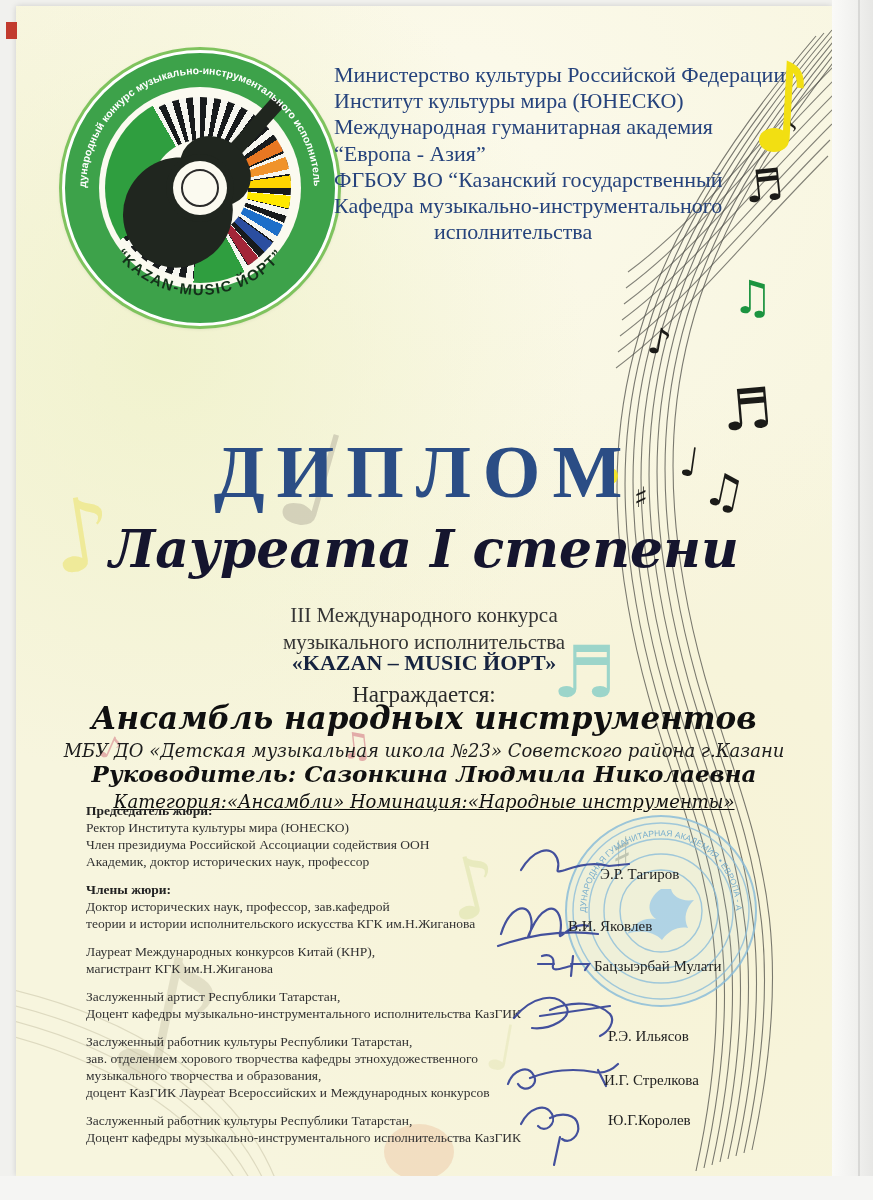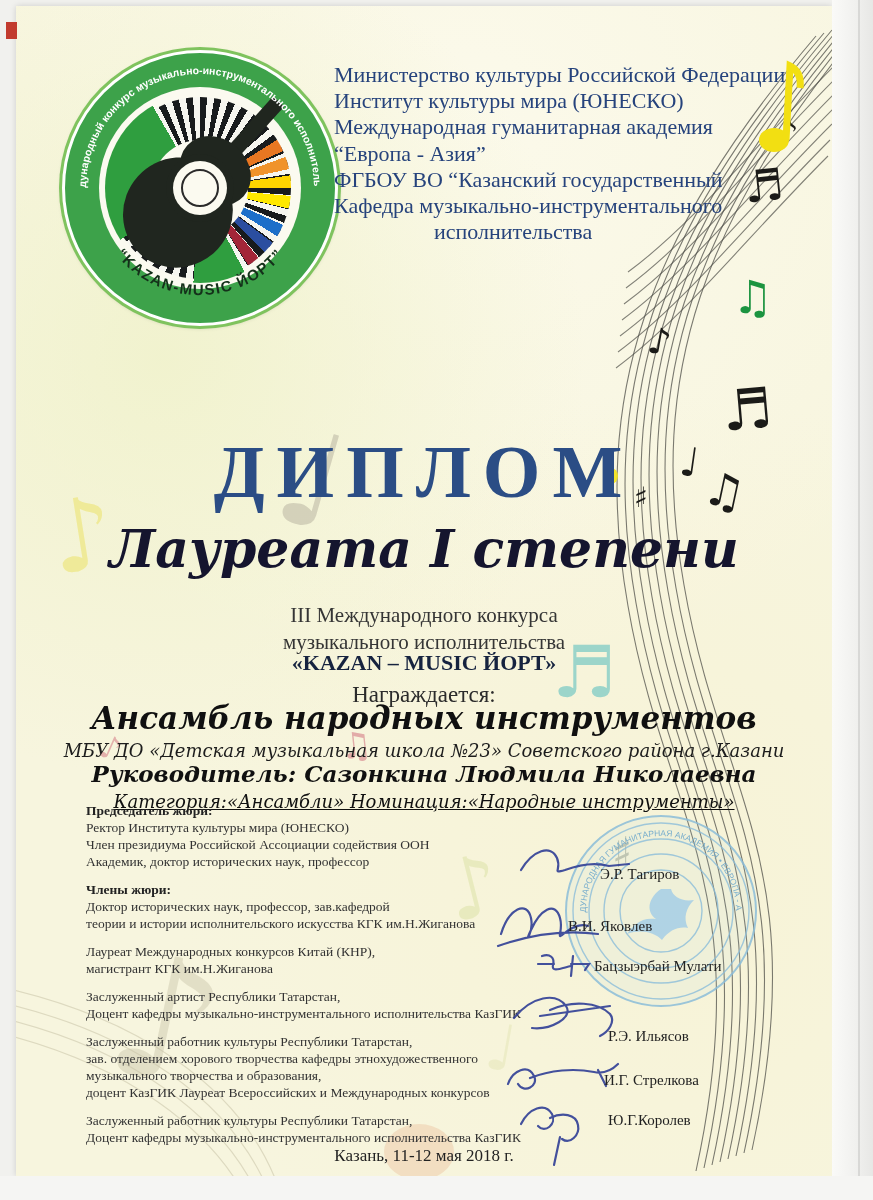--- a/index.html
+++ b/index.html
@@ -253,19 +253,18 @@
     </g>
   </svg>
 
   <span class="sig-name" style="left:584px;top:860px;">Э.Р. Тагиров</span>
   <span class="sig-name" style="left:552px;top:912px;">В.И. Яковлев</span>
   <span class="sig-name" style="left:578px;top:952px;">Бацзыэрбай Мулати</span>
   <span class="sig-name" style="left:592px;top:1002px;margin-top:20px;">Р.Э. Ильясов</span>
   <span class="sig-name" style="left:588px;top:1066px;">И.Г. Стрелкова</span>
   <span class="sig-name" style="left:592px;top:1106px;">Ю.Г.Королев</span>
 
-  <div class="ctr place-date">Казань, 11-12 мая 2018 г.</div>
 </div>
 
 <div class="scan-edge-right"></div>
 <div class="scan-line"></div>
 <div class="scan-edge-bottom"></div>
 <div class="red-mark"></div>
 
 </body></html>

